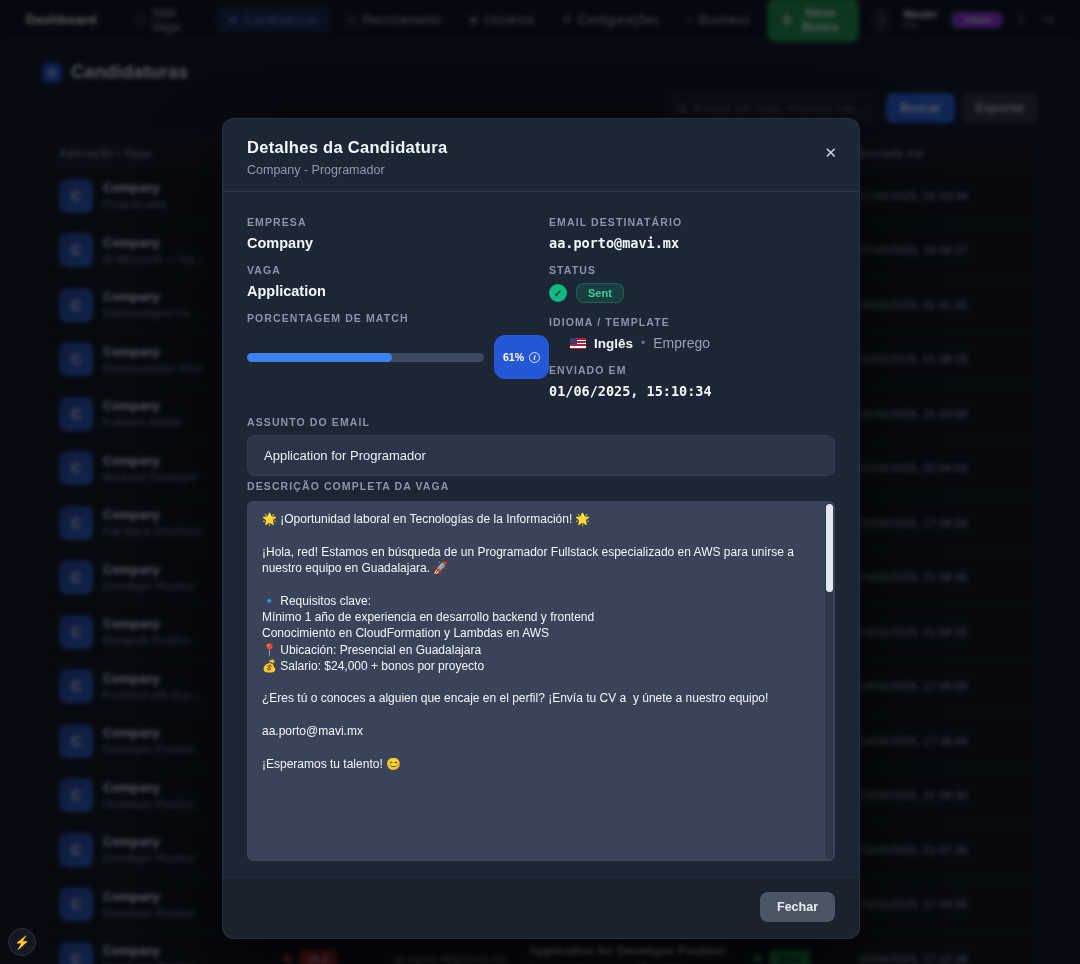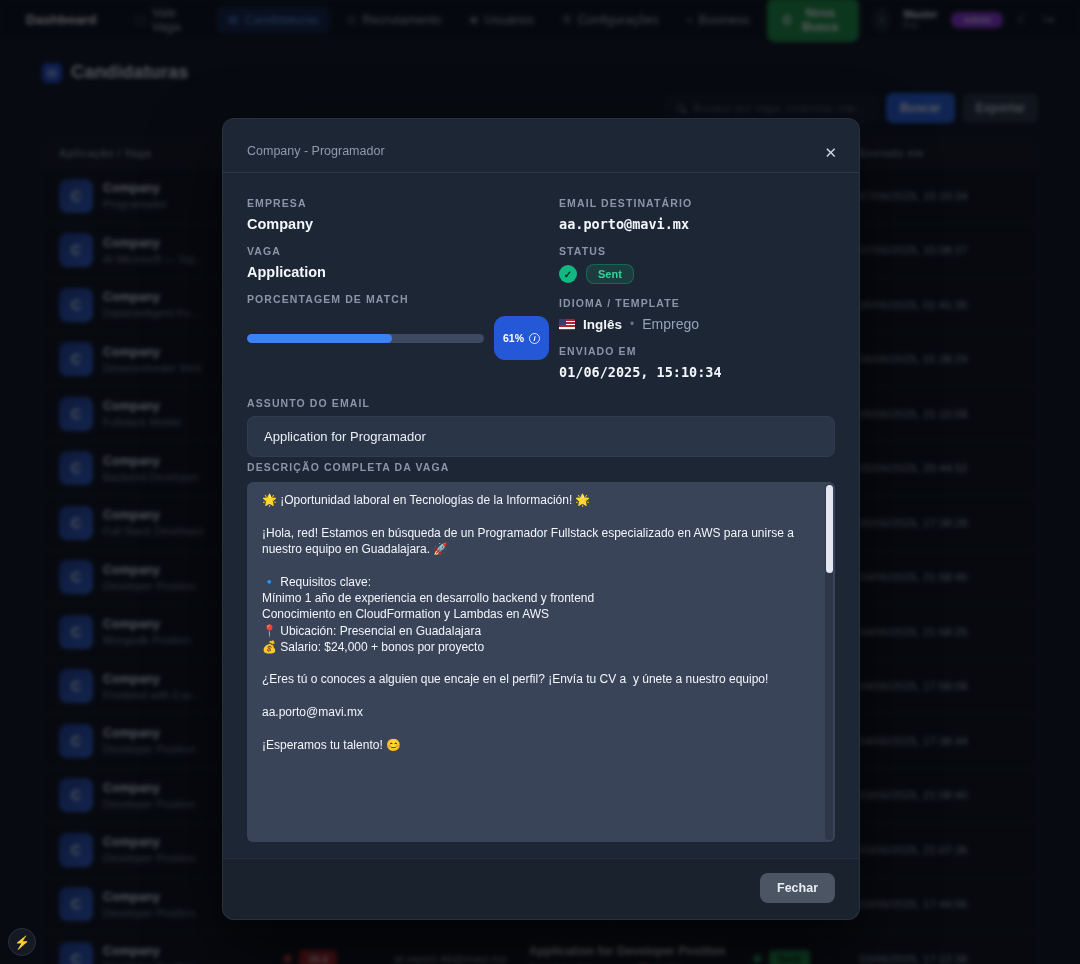--- a/index.html
+++ b/index.html
@@ -79,34 +79,34 @@
   
   .fab { position:absolute; left:8px; bottom:8px; width:28px; height:28px; border-radius:50%; background:#141923; border:1px solid #2a3140; display:flex; align-items:center; justify-content:center; z-index:3; color:#eef2f8; font-size:13px; }
 
   
   .modal { position:absolute; left:222px; top:118px; width:638px; z-index:4; background:#1d2634; border:1px solid rgba(255,255,255,.05); border-radius:12px; box-shadow:0 30px 70px rgba(0,0,0,.65); display:flex; flex-direction:column; }
   .modal-header { position:relative; padding:19px 24px 14px; border-bottom:1px solid rgba(148,163,184,.14); }
   .modal-title { font-size:16.5px; font-weight:700; color:#f3f6fa; letter-spacing:.3px; }
   .modal-subtitle { font-size:12.5px; color:#8f9aad; margin-top:6px; }
   .modal-close { position:absolute; right:22px; top:26px; background:none; border:none; color:#cbd5e1; font-size:15px; line-height:1; cursor:pointer; }
   .modal-body { padding:24px 24px 16px; }
-  .cols { display:grid; grid-template-columns:302px 1fr; column-gap:10px; }
+  .cols { display:grid; grid-template-columns:302px 1fr; }
   .field { margin-bottom:13px; min-height:33px; }
   .f-label { font-size:10.5px; font-weight:700; letter-spacing:1.1px; color:#8a95a8; text-transform:uppercase; margin-bottom:7px; }
   .f-value { font-size:14.5px; font-weight:600; color:#f3f6fa; }
   .f-value.mono { font-size:13.5px; font-weight:700; }
   .progress-row { display:flex; align-items:center; gap:10px; margin-top:11px; }
   .progress-track { flex:1; height:9px; border-radius:5px; background:#3d4a61; overflow:hidden; }
   .progress-fill { height:100%; border-radius:5px; background:#3b82f6; }
   .match-pill { display:flex; align-items:center; gap:5px; background:#2458d6; color:#fff; font-size:10.5px; font-weight:700; padding:16px 9px; border-radius:11px; flex:none; }
   .info-dot { width:11px; height:11px; border:1.3px solid rgba(255,255,255,.85); border-radius:50%; display:flex; align-items:center; justify-content:center; font-size:7.5px; font-style:italic; font-weight:700; }
   .status-row { display:flex; align-items:center; gap:9px; margin-top:3px; }
   .check-circle { width:18px; height:18px; border-radius:50%; background:#10b981; color:#04291a; display:flex; align-items:center; justify-content:center; font-size:10px; font-weight:700; flex:none; }
   .sent-pill { background:rgba(16,185,129,.16); border:1px solid rgba(16,185,129,.35); color:#34d399; font-size:11px; font-weight:700; padding:3px 11px; border-radius:8px; }
-  .idioma-row { display:flex; align-items:center; gap:8px; margin-top:4px; }
+  .idioma-row { display:flex; align-items:center; gap:8px; margin-top:4px;margin-left:21px; }
   .idioma-name { font-size:13.5px; font-weight:700; color:#f3f6fa; }
   .idioma-sep { color:#64748b; font-size:12px; }
   .idioma-template { font-size:14px; color:#94a3b8; }
   .section { margin-top:4px; }
   .subject-input { width:100%; background:#2a3547; border:1px solid rgba(255,255,255,.04); border-radius:8px; color:#e9edf4; font-size:13px; padding:12px 16px; outline:none; font-family:"Liberation Sans",sans-serif; }
   .desc-box { position:relative; margin-top:2px; height:360px; background:#3a4459; border-radius:6px; padding:10px 22px 10px 15px; overflow:hidden; }
   .desc-text { font-size:12px; line-height:1.36; color:#f2f5fa; white-space:pre-wrap; word-wrap:break-word; }
   .desc-scrollbar-track { position:absolute; top:2px; right:2px; width:8px; height:calc(100% - 4px); background:rgba(13,17,26,.25); border-radius:4px; }
   .desc-scrollbar-thumb { position:absolute; top:3px; right:2.5px; width:7px; height:88px; background:#e3e8f0; border-radius:4px; }
   .modal-footer { display:flex; justify-content:flex-end; padding:14px 24px 16px; border-top:1px solid rgba(148,163,184,.09); background:rgba(0,0,0,.1); border-radius:0 0 12px 12px; }
@@ -652,20 +652,21 @@
 </div>
 
 <div class="dim"></div>
 
 <div class="fab">
   <span>⚡</span>
 </div>
 
 <div class="modal">
   <div class="modal-header">
+    <div class="modal-title">Detalhes da Candidatura</div>
     <div class="modal-subtitle">Company - Programador</div>
     <button class="modal-close">✕</button>
   </div>
 
   <div class="modal-body">
     <div class="cols">
 
       <div>
         <div class="field">
           <div class="f-label">EMPRESA</div>

